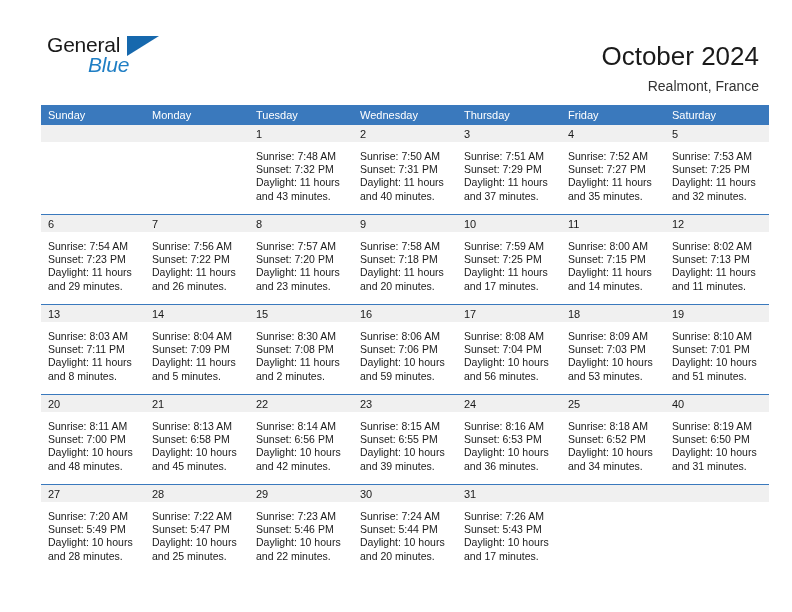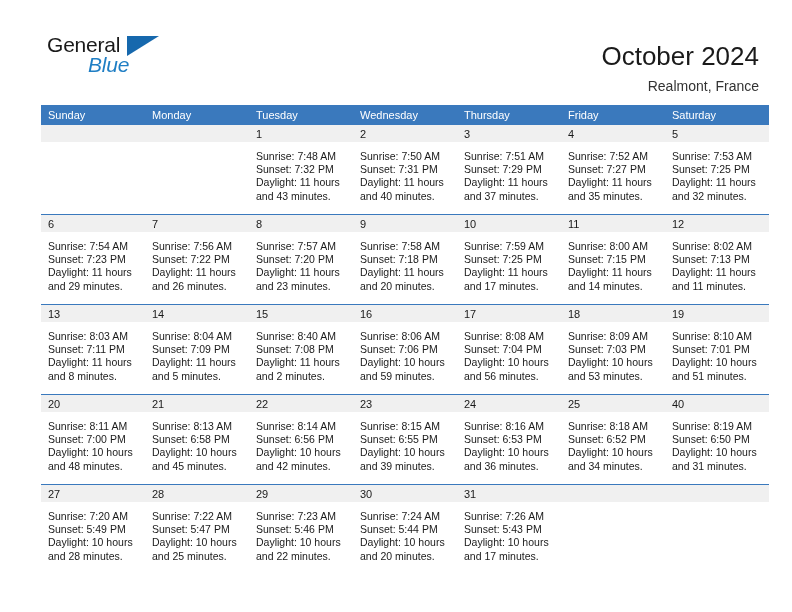--- a/index.html
+++ b/index.html
@@ -308,21 +308,21 @@
             <div class="cell-body">
               <div class="line">Sunrise: 8:04 AM</div>
               <div class="line">Sunset: 7:09 PM</div>
               <div class="line">Daylight: 11 hours</div>
               <div class="line">and 5 minutes.</div>
             </div>
           </td>
           <td>
             <div class="daynum-band">15</div>
             <div class="cell-body">
-              <div class="line">Sunrise: 8:40 AM</div>
+              <div class="line">Sunrise: 8:30 AM</div>
               <div class="line">Sunset: 7:08 PM</div>
               <div class="line">Daylight: 11 hours</div>
               <div class="line">and 2 minutes.</div>
             </div>
           </td>
           <td>
             <div class="daynum-band">16</div>
             <div class="cell-body">
               <div class="line">Sunrise: 8:06 AM</div>
               <div class="line">Sunset: 7:06 PM</div>

